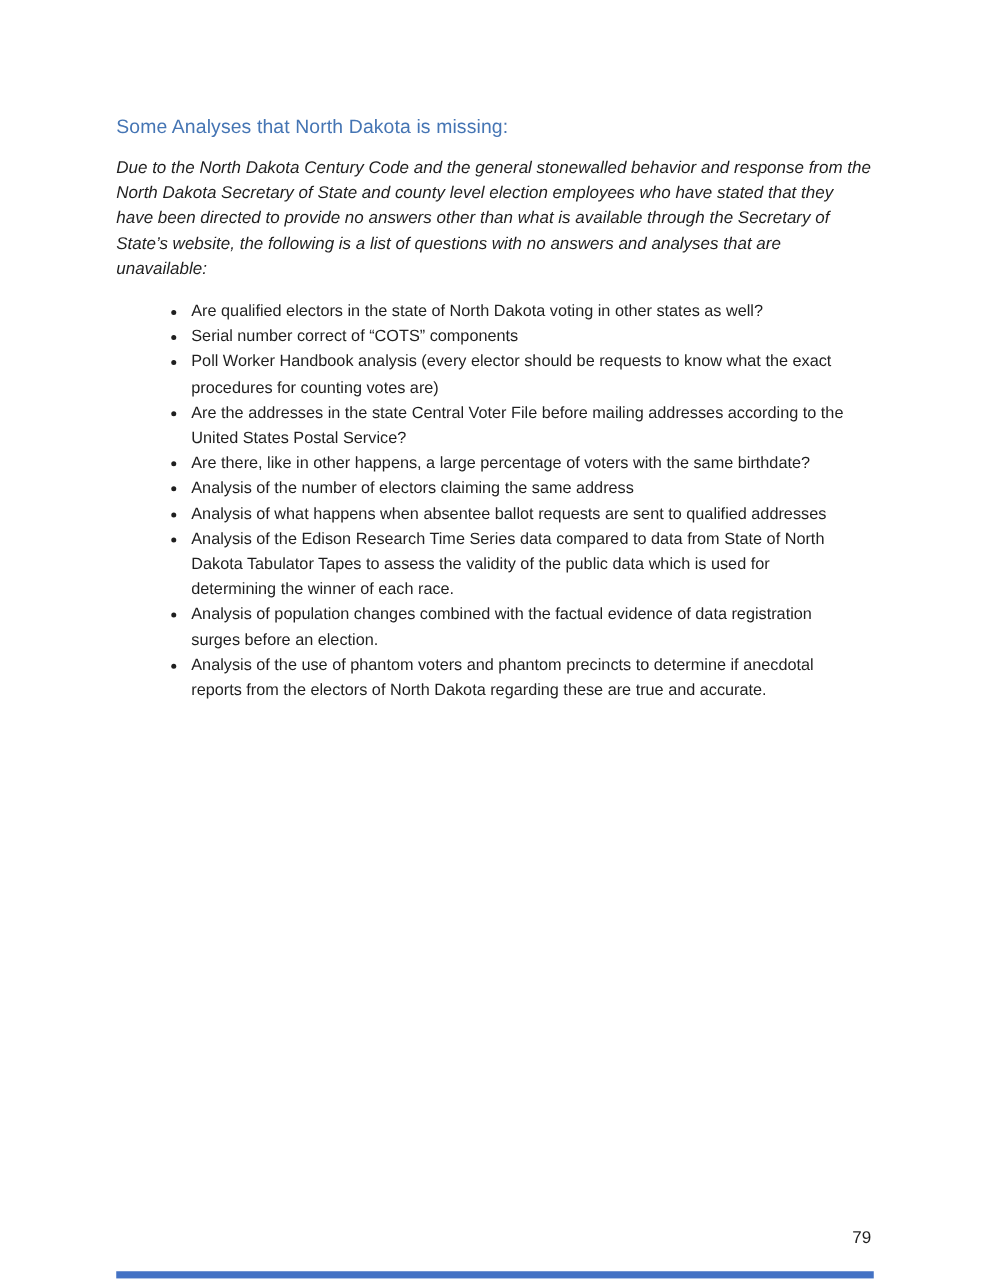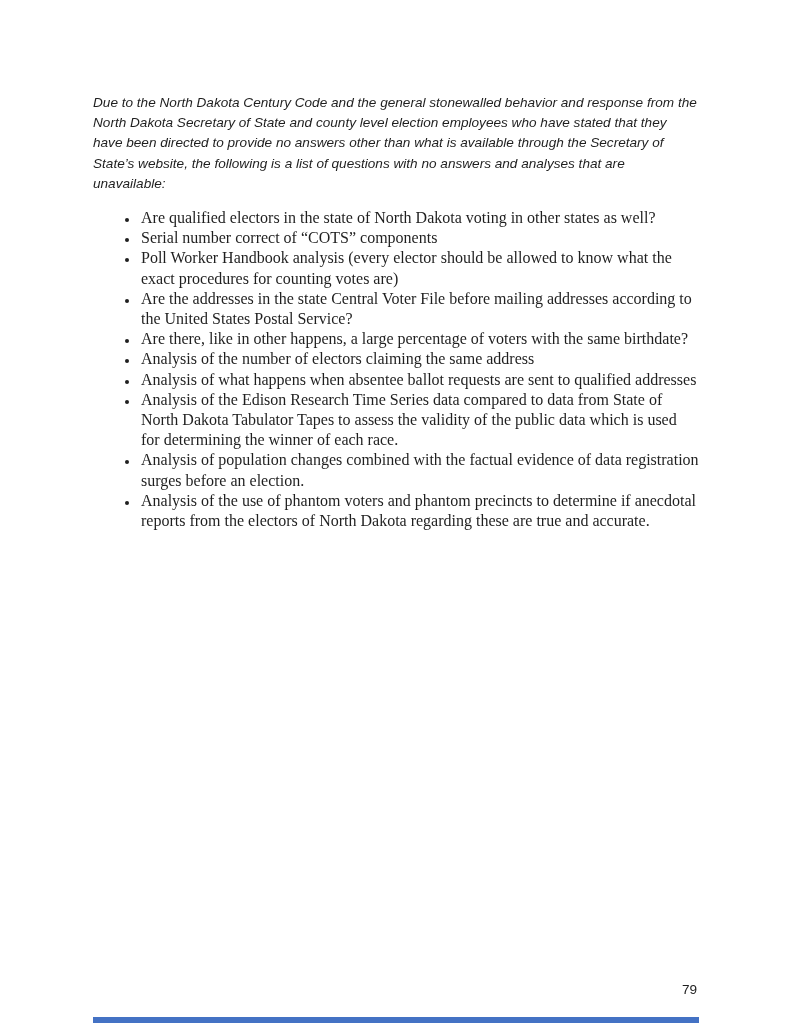--- a/index.html
+++ b/index.html
@@ -28,26 +28,25 @@
     margin: 0 0 13px 0;
     letter-spacing: 0.1px;
   }
   .intro {
     font-size: 13.6px;
     line-height: 20.2px;
     margin: 0 0 14px 0;
     font-style: italic;
   }
   .bullet-list {
-    margin: 0;
+    margin: 12px;
     padding-left: 46px;
-    font-size: 16px;
+    font-size: 13px;
     line-height: 20.2px;
     list-style: disc outside;
-    font-family: Liberation Serif, serif;
   }
   .bullet-list li {
     margin: 0;
     padding-left: 2px;
   }
   .bullet-list li::marker {
     font-size: 12px;
   }
   .page-number {
     position: absolute;
@@ -62,25 +61,26 @@
     bottom: 0;
     width: 606px;
     height: 6px;
   }
 </style>
 </head>
 <body>
 
 <div class="page" style="color: rgb(31, 31, 31);">
   <div class="content">
+    <h2 class="section-heading" style="color: rgb(69, 117, 180);">Some Analyses that North Dakota is missing:</h2>
     <p class="intro">Due to the North Dakota Century Code and the general stonewalled behavior and response from the North Dakota Secretary of State and county level election employees who have stated that they have been directed to provide no answers other than what is available through the Secretary of State’s website, the following is a list of questions with no answers and analyses that are unavailable:</p>
     <ul class="bullet-list">
         <li>Are qualified electors in the state of North Dakota voting in other states as well?</li>
         <li>Serial number correct of “COTS” components</li>
-        <li>Poll Worker Handbook analysis (every elector should be allowed to know what the exact procedures for counting votes are)</li>
+        <li>Poll Worker Handbook analysis (every elector should be requests to know what the exact procedures for counting votes are)</li>
         <li>Are the addresses in the state Central Voter File before mailing addresses according to the United States Postal Service?</li>
         <li>Are there, like in other happens, a large percentage of voters with the same birthdate?</li>
         <li>Analysis of the number of electors claiming the same address</li>
         <li>Analysis of what happens when absentee ballot requests are sent to qualified addresses</li>
         <li>Analysis of the Edison Research Time Series data compared to data from State of North Dakota Tabulator Tapes to assess the validity of the public data which is used for determining the winner of each race.</li>
         <li>Analysis of population changes combined with the factual evidence of data registration surges before an election.</li>
         <li>Analysis of the use of phantom voters and phantom precincts to determine if anecdotal reports from the electors of North Dakota regarding these are true and accurate.</li>
       </ul>
   </div>
 

